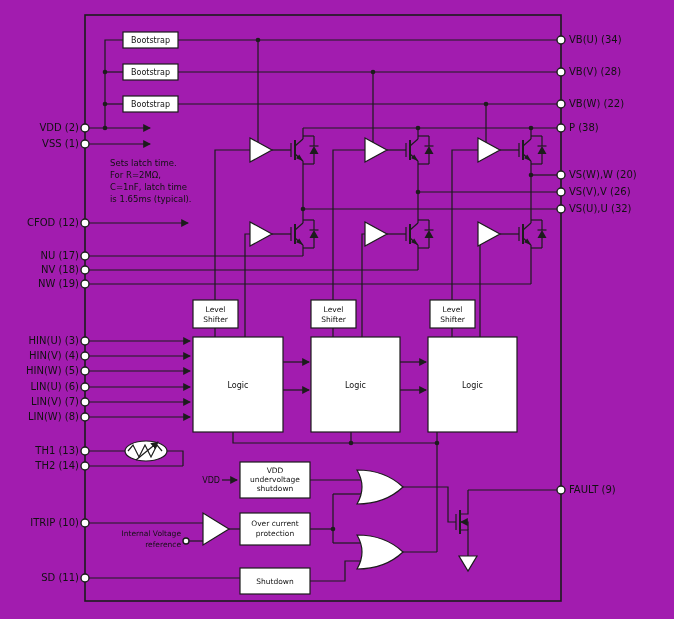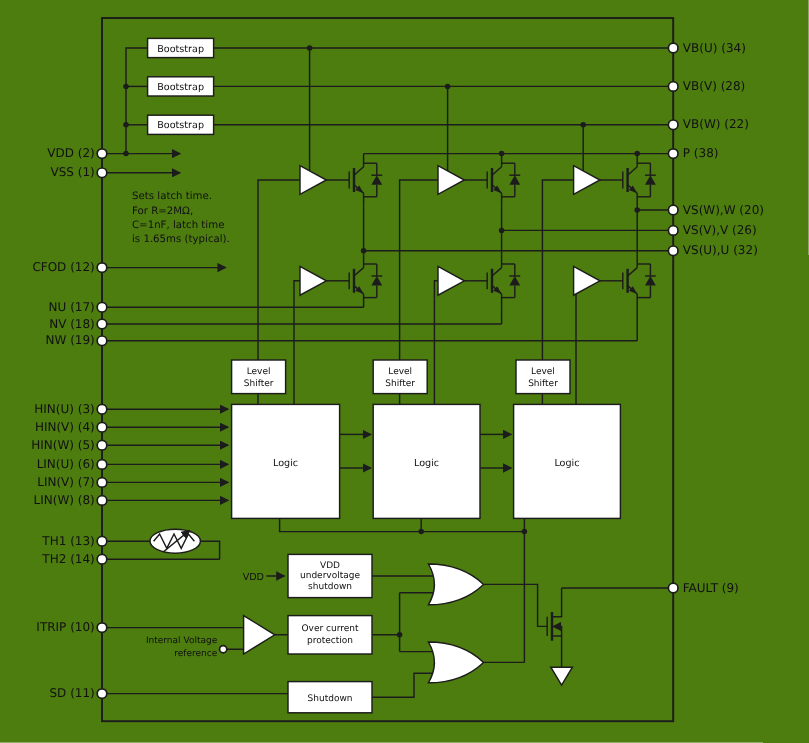--- a/index.html
+++ b/index.html
@@ -1,16 +1,16 @@
 <!DOCTYPE html>
 <html><head>
 <meta charset="utf-8">
 <style>
   html,body{margin:0;padding:0;background:#ffffff;}
-  .stage{position:relative;width:674px;height:619px;background:#4d7c0f;font-family:"DejaVu Sans",sans-serif;}
+  .stage{position:relative;width:674px;height:619px;background:#a21caf;font-family:"DejaVu Sans",sans-serif;}
   svg{display:block;}
   .wire{fill:none;stroke:#1c1c1c;stroke-width:1.2;}
   .frame{fill:none;stroke:#1c1c1c;stroke-width:1.6;}
   .box{fill:#ffffff;stroke:#1c1c1c;stroke-width:1.2;}
   .sym{fill:#ffffff;stroke:#1c1c1c;stroke-width:1.2;}
   .dot{fill:#1c1c1c;stroke:none;}
   .pinc{fill:#ffffff;stroke:#1c1c1c;stroke-width:1.4;}
   .pinlbl{font-size:10px;fill:#111;}
   .boxlbl{font-size:8px;fill:#111;}
   .boxlbl-sm{font-size:7.5px;fill:#111;}

